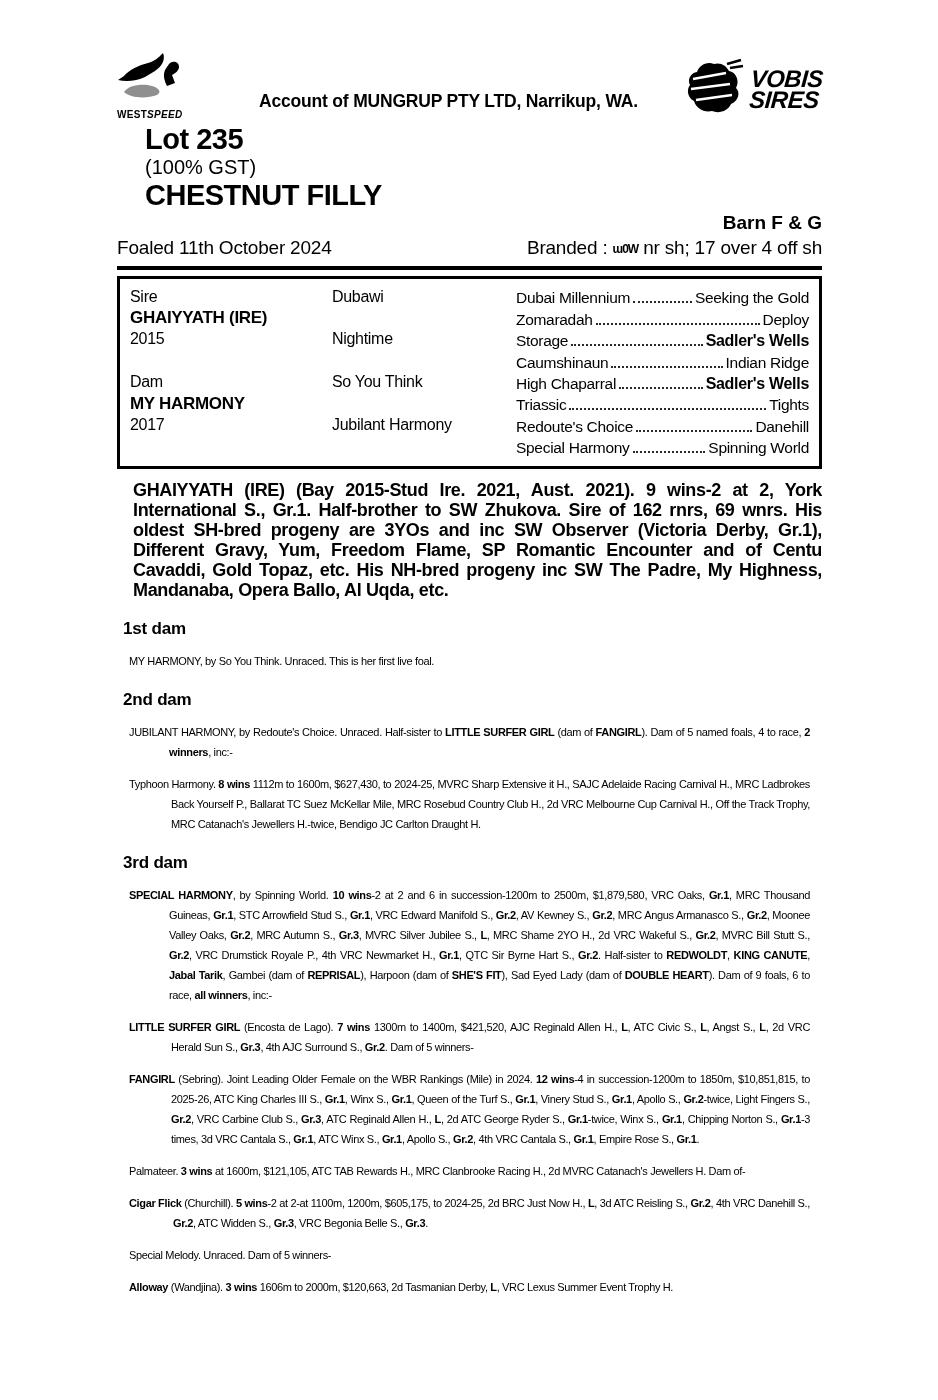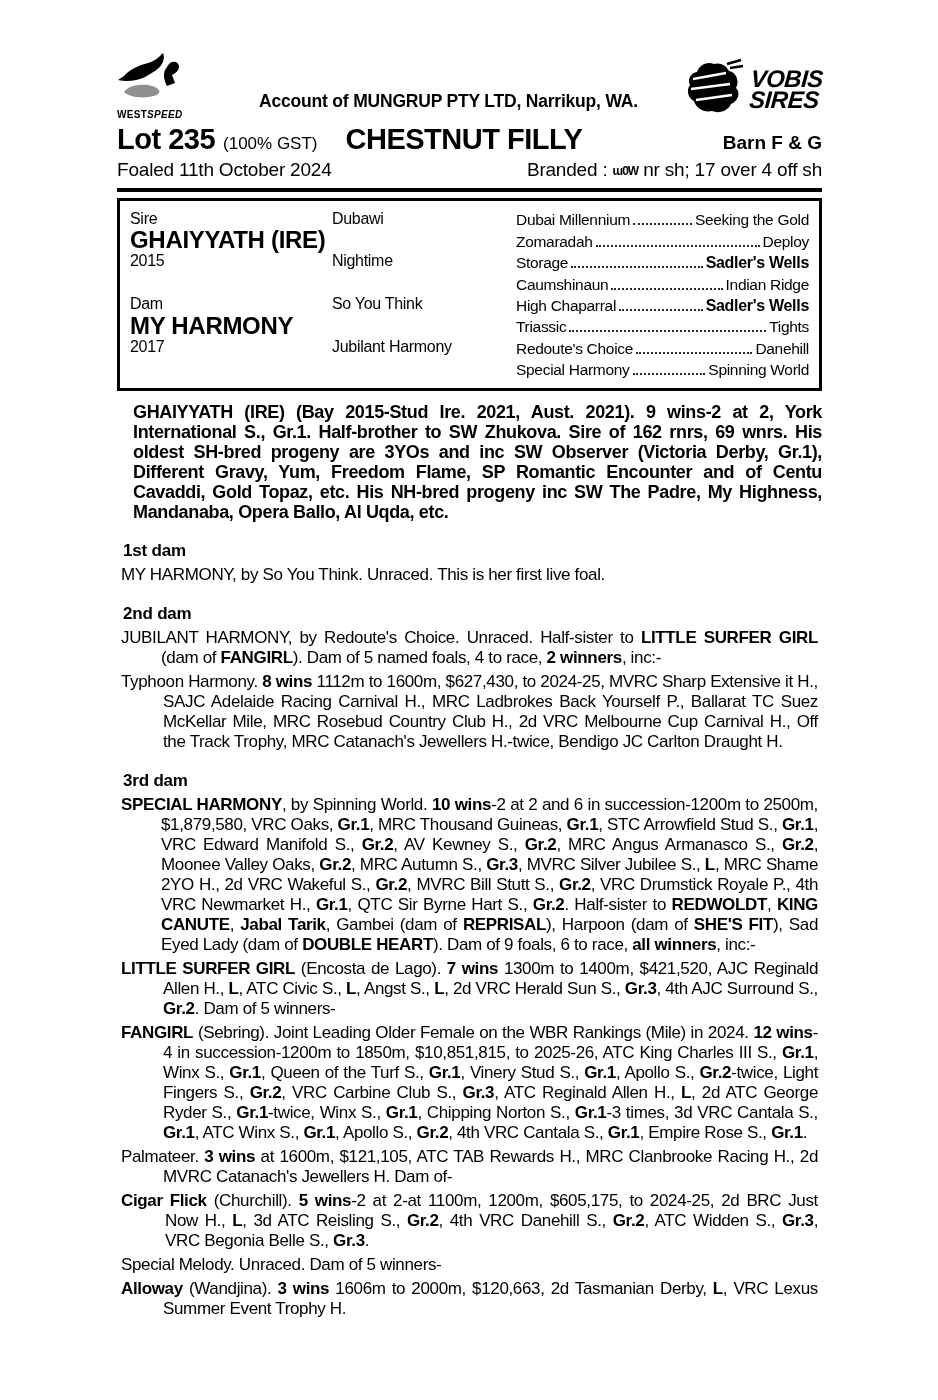--- a/index.html
+++ b/index.html
@@ -14,55 +14,55 @@
   .hdr { display:grid; grid-template-columns:118px 1fr 160px; align-items:end; }
   .ws-logo { display:flex; flex-direction:column; align-items:flex-start; }
   .ws-word { font-size:10px; letter-spacing:.3px; margin-top:1px; }
   .ws-word .w1 { font-weight:bold; }
   .ws-word .w2 { font-style:italic; font-weight:600; }
   .account { text-align:center; font-weight:bold; font-size:17.5px; padding-bottom:8px; letter-spacing:-0.2px; }
   .vobis-logo { display:flex; align-items:center; gap:4px; justify-content:flex-end; }
   .vobis-word { font-weight:800; font-style:italic; font-size:24px; line-height:21px; letter-spacing:-0.5px; transform:skewX(-4deg); }
 
   
-  .lotrow { display:flex; align-items:baseline; margin-top:3px; }
+  .lotrow { display:flex; align-items:baseline; margin-top:3px;flex-direction:column; }
   .lot { font-weight:bold; font-size:29px; letter-spacing:-0.5px; }
-  .gst { font-size:17px; margin-left:8px; }
+  .gst { font-size:20px; margin-left:8px; }
   .lottitle { font-weight:bold; font-size:29px; letter-spacing:-0.5px; margin-left:28px; }
   .barn { margin-left:auto; font-weight:bold; font-size:19px; }
 
   .inforow { display:flex; justify-content:space-between; font-size:19px; margin-top:3px; letter-spacing:-0.2px; }
   .branded { display:flex; align-items:baseline; gap:5px; }
   .brandmark { font-size:12px; font-weight:bold; letter-spacing:-1px; position:relative; top:-1px; }
 
   .rule { border-top:4px solid #000; margin-top:7px; }
 
   
   .ped {
     border:3px solid #000; margin-top:6px; padding:7px 10px 9px 10px;
     display:grid; grid-template-columns:202px 184px 1fr; grid-auto-rows:21.4px;
     font-size:16px; letter-spacing:-0.3px;
   }
   .ped .cell { align-self:center; white-space:nowrap; }
-  .ped .bigname { font-weight:bold; font-size:24px; letter-spacing:-0.3px; }
+  .ped .bigname { font-weight:bold; font-size:17px; letter-spacing:-0.3px; }
   .c1{grid-column:1} .c2{grid-column:2} .c3{grid-column:3}
   .r1{grid-row:1}.r2{grid-row:2}.r3{grid-row:3}.r4{grid-row:4}
   .r5{grid-row:5}.r6{grid-row:6}.r7{grid-row:7}.r8{grid-row:8}
   .g3row { display:flex; align-items:flex-end; font-size:15.5px; }
   .g3row .dots { flex:1; border-bottom:2px dotted #2a2a2a; margin:0 3px 4px 3px; align-self:flex-end; min-width:12px; }
   .g3row .r { white-space:nowrap; }
   .g3row .b { font-weight:bold; font-size:16px; }
 
   
   .blurb {
     margin:11px 0 0 16px; font-weight:bold; font-size:18px; line-height:20px;
     text-align:justify; letter-spacing:-0.35px;
   }
   h3.sec { font-size:17px; margin:19px 0 1px 6px; letter-spacing:-0.2px; }
-  p.cat { font-size:17px; line-height:20px; margin:4px; text-align:justify; letter-spacing:-0.35px; }
+  p.cat { font-size:11px; line-height:20px; margin:12px; text-align:justify; letter-spacing:-0.35px; }
   p.cat .b { font-weight:bold; }
   .hang1 { margin-left:12px;  padding-left:40px; text-indent:-40px; }
   .hang2 { margin-left:32px;  padding-left:42px; text-indent:-42px; }
   .hang3 { margin-left:52px;  padding-left:42px; text-indent:-42px; }
   .hang4 { margin-left:80px;  padding-left:44px; text-indent:-44px; }
 </style>
 </head>
 <body>
 
 <div class="page">

